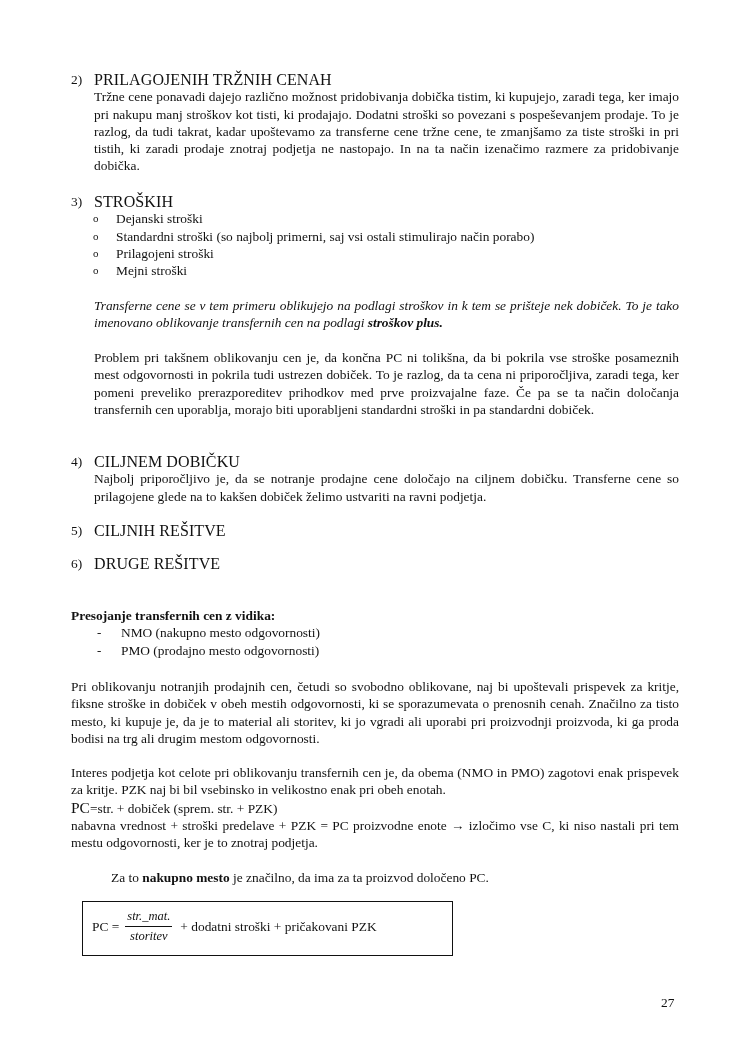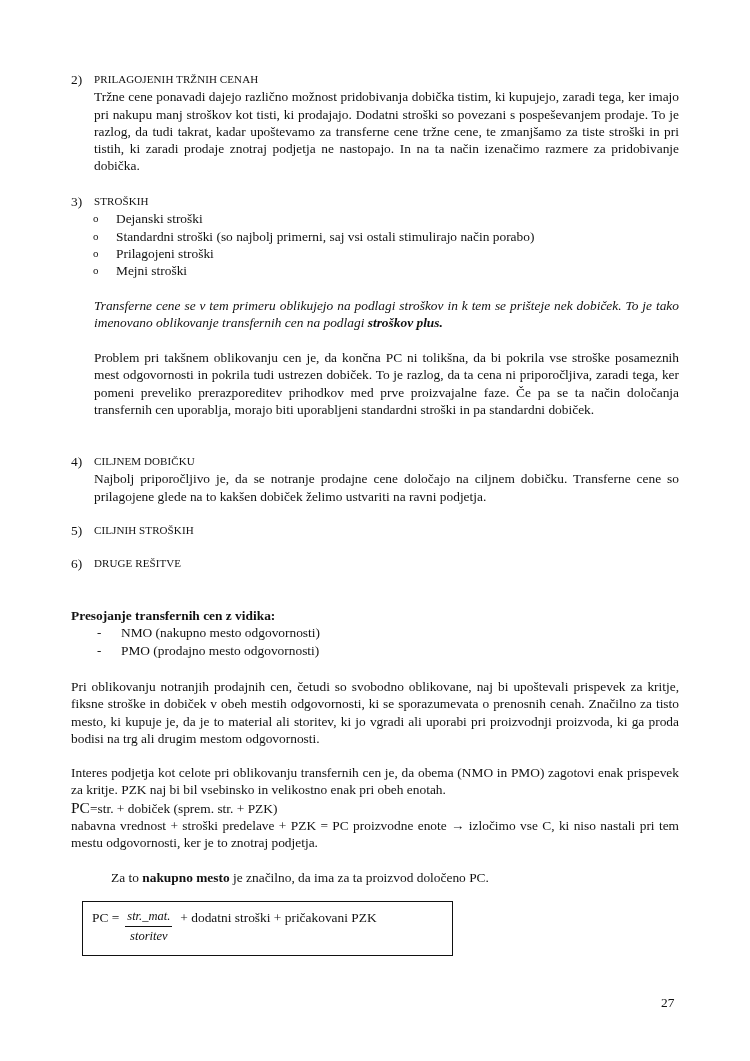--- a/index.html
+++ b/index.html
@@ -6,34 +6,34 @@
     body {
       width: 750px; height: 1061px; position: relative; overflow: hidden;
       font-family: "Liberation Serif", serif; font-size: 13.4px; color: #111;
       line-height: 17.3px;
     }
     .page { position: absolute; left: 0; top: 0; width: 750px; height: 1061px; }
     .block { position: absolute; left: 71px; width: 608px; }
     .num-item { position: absolute; left: 71px; width: 608px; }
     .num { position: absolute; left: 0; top: 0; width: 22px; }
     .item-body { margin-left: 23px; }
-    .heading-small { font-size: 11px; letter-spacing: 0.1px; }
+    .heading-small { font-size: 16px; letter-spacing: 0.1px; }
     .just { text-align: justify; }
     .bullets { margin: 0; padding: 0; list-style: none; }
     .bullets li { position: relative; padding-left: 45px; }
     .bullets li .mark { position: absolute; left: 22px; top: 0; font-size: 11px; }
     .dash li { padding-left: 50px; }
     .dash li .mark { left: 26px; font-size: 13px; }
     b, .bold { font-weight: bold; }
     .pc-italic { font-size: 15.5px; }
     .formula-box {
       position: absolute; left: 82px; top: 901px; width: 371px; height: 55px;
       border: 1.3px solid #111; box-sizing: border-box;
     }
-    .formula-inner { position: absolute; left: 9px; top: 7px; display: flex; align-items: flex-start; white-space: nowrap; }
+    .formula-inner { position: absolute; left: 9px; top: 7px; display: flex; align-items: center; white-space: nowrap; }
     .frac { display: inline-flex; flex-direction: column; align-items: center; margin: 0 8px 0 6px; font-style: italic; font-size: 12.5px; font-family: Liberation Serif, serif; }
     .frac .numr { padding: 0 2px 2px 2px; border-bottom: 1px solid #111; line-height: 15px; }
     .frac .den { padding-top: 2px; line-height: 15px; }
     .page-number { position: absolute; left: 661px; top: 994px; font-size: 13.4px; }
   </style>
 </head>
 <body>
 
 <div class="page">
 
@@ -70,21 +70,21 @@
     <span class="num">4)</span>
     <div class="item-body">
       <div class="heading-small">CILJNEM DOBIČKU</div>
       <div class="just">Najbolj priporočljivo je, da se notranje prodajne cene določajo na ciljnem dobičku. Transferne cene so prilagojene glede na to kakšen dobiček želimo ustvariti na ravni podjetja.</div>
     </div>
   </div>
 
   <div class="num-item" style="top:522px;">
     <span class="num">5)</span>
     <div class="item-body">
-      <div class="heading-small">CILJNIH STROŠKIH</div>
+      <div class="heading-small">CILJNIH REŠITVE</div>
     </div>
   </div>
 
   <div class="num-item" style="top:555px;">
     <span class="num">6)</span>
     <div class="item-body">
       <div class="heading-small">DRUGE REŠITVE</div>
     </div>
   </div>
 

